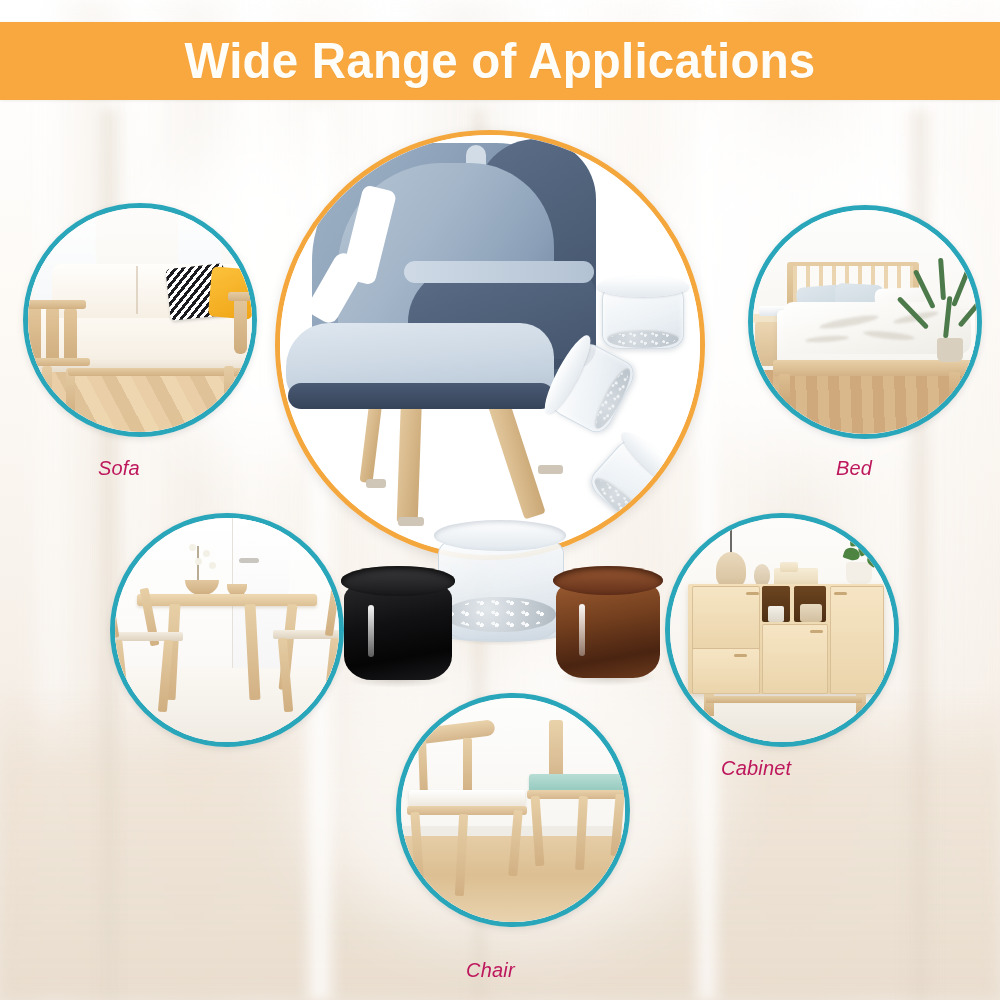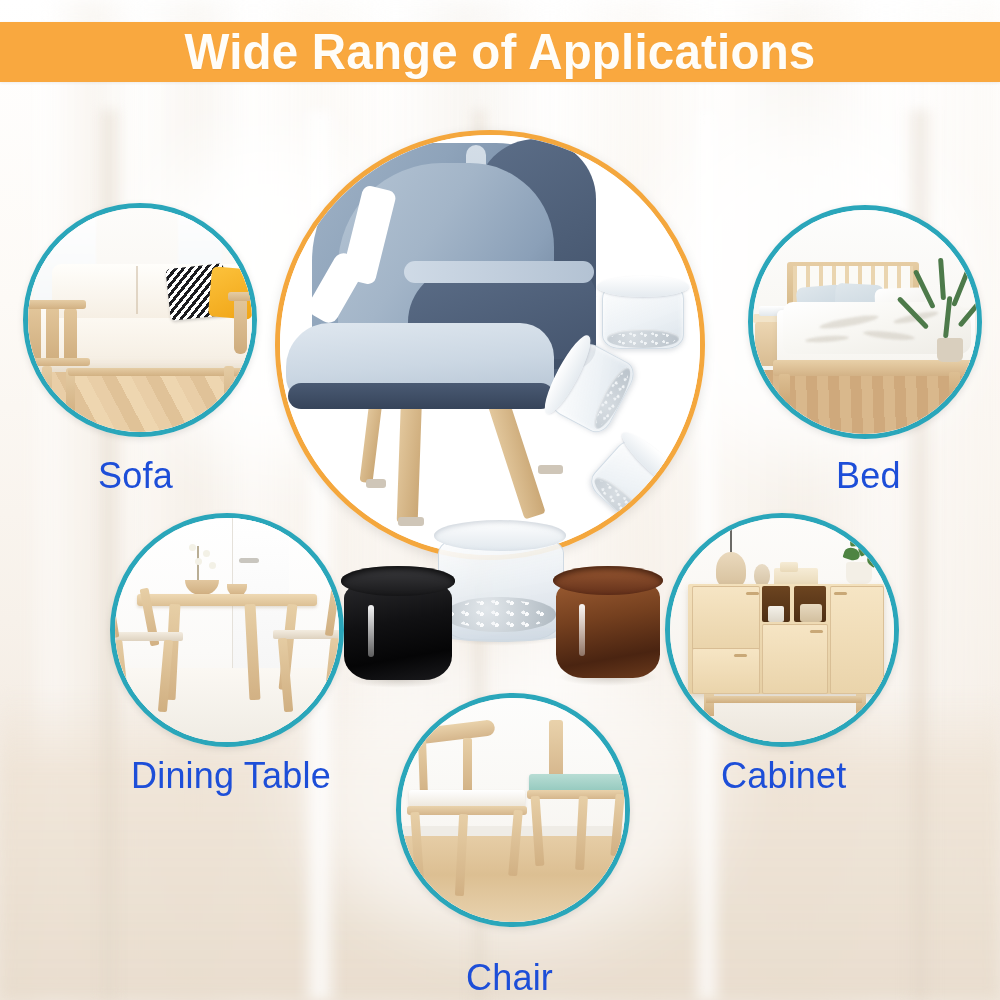--- a/index.html
+++ b/index.html
@@ -36,36 +36,36 @@
   .bg-glow.g2{left:640px;top:120px;width:330px;height:340px;background:rgba(255,255,255,.8);}
   .bg-glow.g3{left:300px;top:640px;width:420px;height:300px;background:rgba(255,255,255,.6);}
   .bg-vert{position:absolute;top:110px;bottom:0;width:26px;filter:blur(6px);}
   .bg-vert.v1{left:96px;background:linear-gradient(90deg,rgba(226,215,200,.0),rgba(226,215,200,.55),rgba(226,215,200,0));}
   .bg-vert.v2{left:300px;width:40px;background:linear-gradient(90deg,rgba(255,255,255,0),rgba(255,255,255,.9),rgba(255,255,255,0));}
   .bg-vert.v3{left:470px;width:18px;background:linear-gradient(90deg,rgba(222,210,194,0),rgba(222,210,194,.5),rgba(222,210,194,0));}
   .bg-vert.v4{left:690px;width:34px;background:linear-gradient(90deg,rgba(255,255,255,0),rgba(255,255,255,.85),rgba(255,255,255,0));}
   .bg-vert.v5{left:905px;width:30px;background:linear-gradient(90deg,rgba(224,212,197,0),rgba(224,212,197,.45),rgba(224,212,197,0));}
 
   
-  .banner{position:absolute;left:0;top:22px;width:1000px;height:60px;
+  .banner{position:absolute;left:0;top:22px;width:1000px;height:78px;
     background:#f9a83f;display:flex;align-items:center;justify-content:center;
     box-shadow:0 1px 3px rgba(0,0,0,.07);}
   .banner-title{color:#fffdf8;font-size:50px;font-weight:bold;letter-spacing:.2px;
     line-height:1;white-space:nowrap;transform:scaleX(.95);transform-origin:center;
     text-shadow:0 1px 1px rgba(0,0,0,.05);}
 
   
   .circle{position:absolute;border-radius:50%;overflow:hidden;}
   .circle.teal{border:5px solid #2aa6ba;box-shadow:0 2px 7px rgba(0,0,0,.10);}
   .hero-circle{position:absolute;border-radius:50%;overflow:hidden;
     border:5px solid #f4a73d;box-shadow:0 3px 12px rgba(0,0,0,.10);}
   .scene{position:absolute;inset:0;overflow:hidden;}
 
-  .label{position:absolute;color:#1d4ed8;font-size:36px;white-space:nowrap;
-    letter-spacing:.2px;line-height:1;}
+  .label{position:absolute;color:#be185d;font-size:20px;white-space:nowrap;
+    letter-spacing:.2px;line-height:1;font-style:italic;}
 
   
   .sf-wall{position:absolute;inset:0;background:linear-gradient(180deg,#fdfcfa 0%,#f8f5f0 56%,#f2ece2 58%,#efe7da 100%);}
   .sf-win{position:absolute;left:6px;top:0;width:62px;height:150px;background:linear-gradient(180deg,#ffffff,#f1f4f6);filter:blur(1px);}
   .sf-win2{position:absolute;left:150px;top:0;width:44px;height:128px;background:linear-gradient(180deg,#ffffff,#eef2f5);filter:blur(1.2px);}
   .sf-body{position:absolute;left:2px;top:92px;width:228px;height:72px;border-radius:8px 10px 4px 4px;
     background:linear-gradient(180deg,#fffdf8,#f4ece0);box-shadow:inset 0 -6px 8px rgba(205,188,163,.35);}
   .sf-back{position:absolute;left:24px;top:56px;width:196px;height:54px;border-radius:9px 9px 3px 3px;
     background:linear-gradient(180deg,#fffefb,#f6efe4);}
   .sf-seam{position:absolute;left:108px;top:58px;width:2px;height:48px;background:rgba(208,192,168,.6);}
@@ -316,21 +316,20 @@
       <div class="dt-chair-seat" style="left:-6px;top:114px;width:74px;"></div>
       <div class="dt-chair-leg" style="left:2px;top:122px;width:9px;height:72px;transform:rotate(-6deg);"></div>
       <div class="dt-chair-leg" style="left:46px;top:122px;width:9px;height:72px;transform:rotate(5deg);"></div>
       <div class="dt-chair-leg" style="left:-8px;top:64px;width:8px;height:56px;transform:rotate(-9deg);"></div>
       <div class="dt-chair-seat" style="left:158px;top:112px;width:76px;"></div>
       <div class="dt-chair-leg" style="left:166px;top:120px;width:9px;height:74px;transform:rotate(-5deg);"></div>
       <div class="dt-chair-leg" style="left:212px;top:120px;width:9px;height:70px;transform:rotate(6deg);"></div>
       <div class="dt-chair-leg" style="left:214px;top:58px;width:8px;height:60px;transform:rotate(8deg);"></div>
     </div>
   </div>
-  <div class="label" style="left:131px;top:758px;">Dining Table</div>
 
   <div class="circle teal" style="left:665px;top:513px;width:224px;height:224px;">
     <div class="scene">
       <div class="cb-wall"></div>
       <div class="cb-floor"></div>
       <div class="cb-cord"></div>
       <div class="cb-lamp"></div>
       <div class="cb-vase" style="left:84px;top:46px;width:16px;height:22px;"></div>
       <div class="cb-box" style="left:104px;top:50px;width:44px;height:18px;"></div>
       <div class="cb-box" style="left:110px;top:44px;width:18px;height:10px;"></div>

